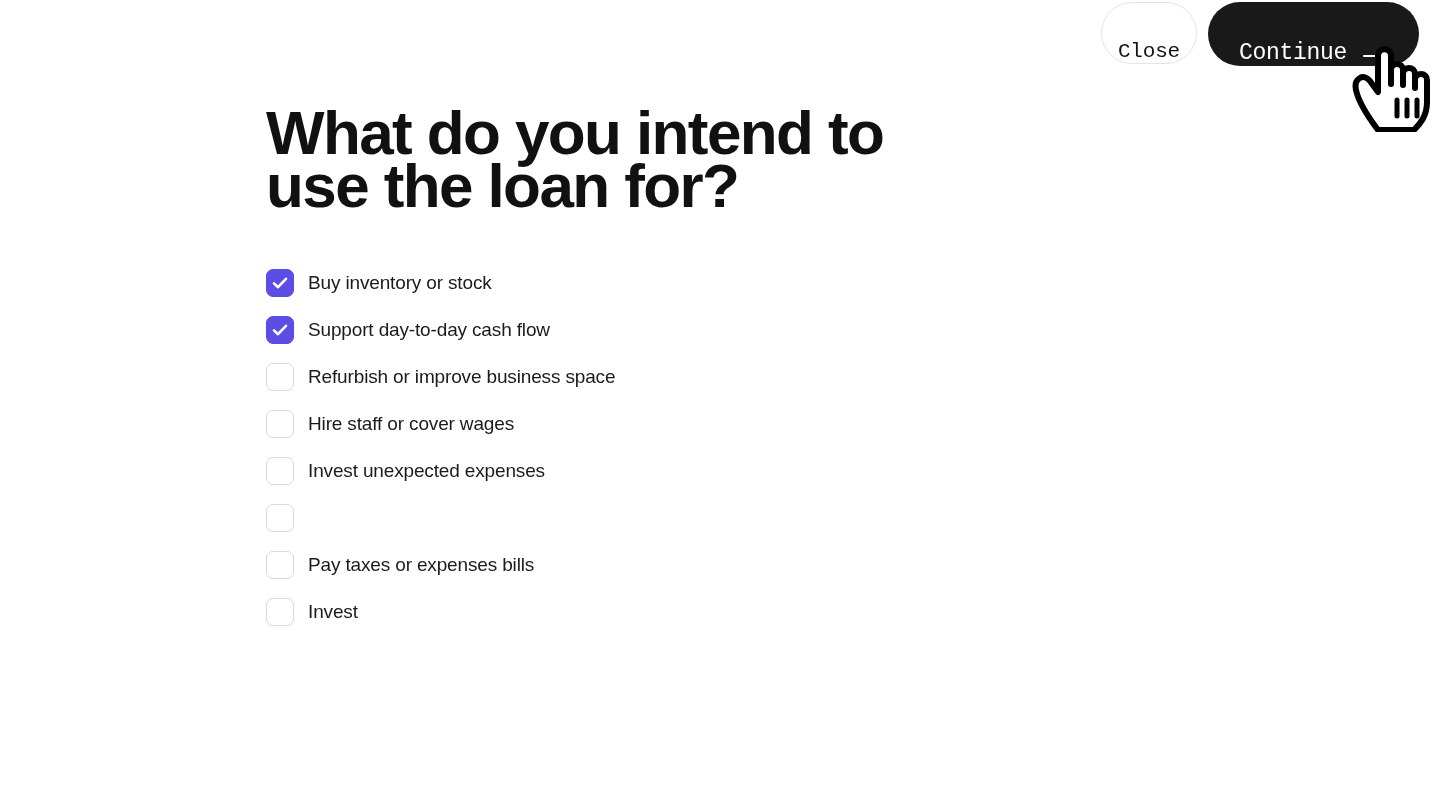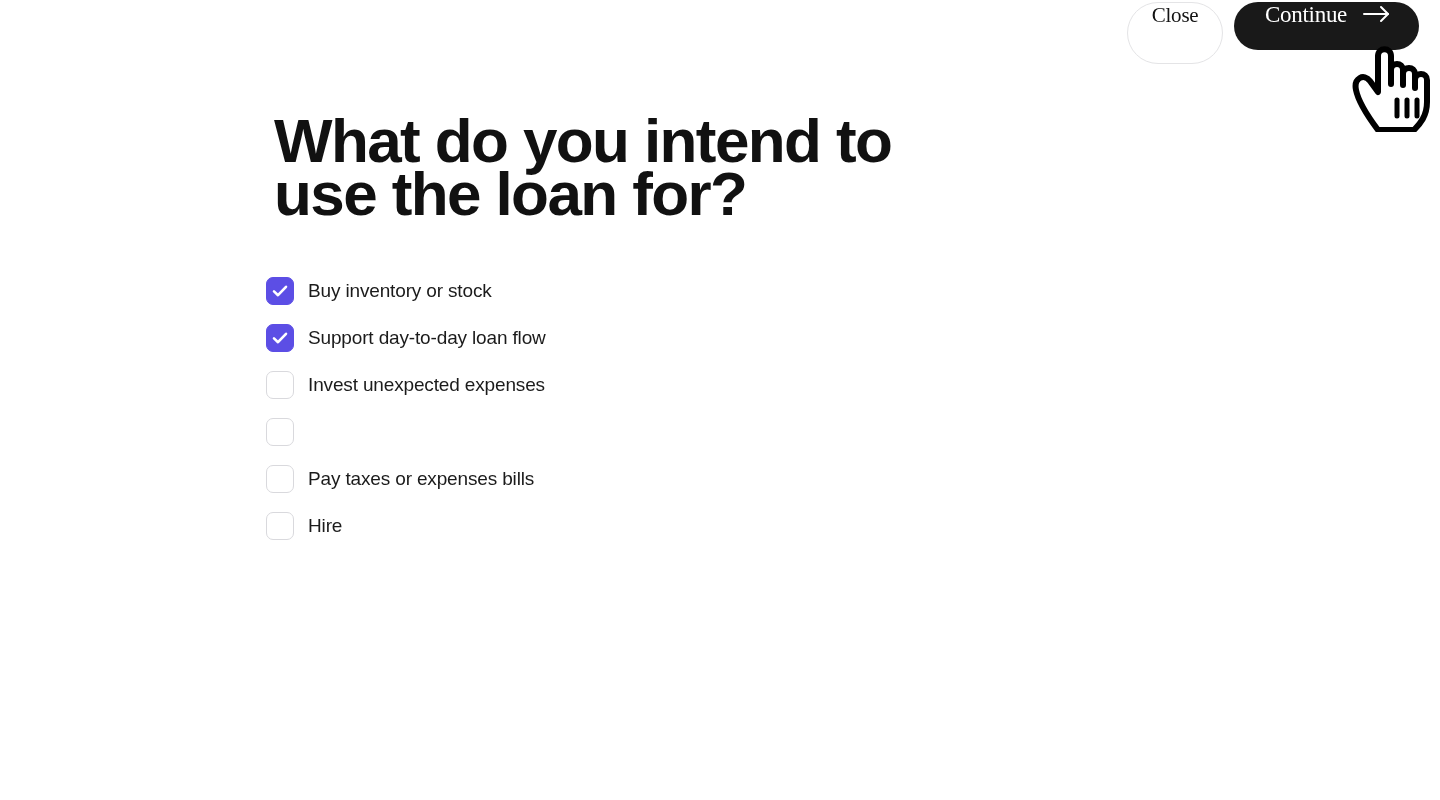--- a/index.html
+++ b/index.html
@@ -23,40 +23,40 @@
     right: 21px;
     display: flex;
     align-items: flex-start;
     gap: 11px;
   }
 
   .btn {
     border: none;
     cursor: pointer;
     display: inline-flex;
-    align-items: flex-start;
+    align-items: flex-end;
     justify-content: center;
-    font-family: Liberation Serif, serif;
+    font-family: Liberation Mono, monospace;
     box-sizing: border-box;
     padding: 0;
   }
 
   .btn-close {
     width: 96px;
     height: 62px;
     border-radius: 31px;
     background: #ffffff;
     border: 1.5px solid #e4e4e6;
     color: #141414;
     font-size: 21px;
     letter-spacing: -0.2px;
   }
 
   .btn-continue {
-    height: 48px;
+    height: 64px;
     border-radius: 32px;
     background: #191919;
     color: #ffffff;
     font-size: 23px;
     letter-spacing: -0.3px;
     padding: 0 27px 0 31px;
     gap: 15px;
   }
 
   .btn-continue .arrow-icon {
@@ -82,21 +82,21 @@
     top: 106px;
     width: 900px;
   }
 
   .page-title {
     font-size: 62px;
     font-weight: bold;
     line-height: 53px;
     letter-spacing: -1.6px;
     color: #111111;
-    margin: 8px;
+    margin: 0;
     max-width: 650px;
   }
 
   .options-list {
     margin: 0;
     padding: 0;
     list-style: none;
     margin-top: 47px;
   }
 
@@ -170,36 +170,44 @@
           </svg>
         </span>
         <span class="option-label">Buy inventory or stock</span>
       </li>
       <li class="option-row">
         <span class="checkbox checked">
           <svg class="check-icon" width="18" height="18" viewBox="0 0 18 18" fill="none" aria-hidden="true">
             <path d="M3 9.4 L7 13.2 L15 4.8" stroke="#ffffff" stroke-width="2.6" stroke-linecap="round" stroke-linejoin="round"></path>
           </svg>
         </span>
-        <span class="option-label">Support day-to-day loan flow</span>
+        <span class="option-label">Support day-to-day cash flow</span>
+      </li>
+      <li class="option-row">
+        <span class="checkbox"></span>
+        <span class="option-label">Refurbish or improve business space</span>
+      </li>
+      <li class="option-row">
+        <span class="checkbox"></span>
+        <span class="option-label">Hire staff or cover wages</span>
       </li>
       <li class="option-row">
         <span class="checkbox"></span>
         <span class="option-label">Invest unexpected expenses</span>
       </li>
       <li class="option-row">
         <span class="checkbox"></span>
       </li>
       <li class="option-row">
         <span class="checkbox"></span>
         <span class="option-label">Pay taxes or expenses bills</span>
       </li>
       <li class="option-row">
         <span class="checkbox"></span>
-        <span class="option-label">Hire</span>
+        <span class="option-label">Invest</span>
       </li>
     </ul>
 </div>
 
 <div class="cursor">
   <svg width="104" height="88" viewBox="0 0 104 88" fill="none" aria-hidden="true">
     <path d="M26 86 C14 70 6 56 4 46 C1.5 34 12 29 18 37 L26 48 L26 12
              C26 3 39 3 39 12 L39 40 L39 26 C39 18 51 18 51 26 L51 41 L51 30
              C51 22 63 22 63 30 L63 44 L63 36 C63 28 75 28 75 36 L75 58
              C75 72 68 80 62 86 Z" fill="#ffffff" stroke="#000000" stroke-width="6" stroke-linejoin="round"></path>

